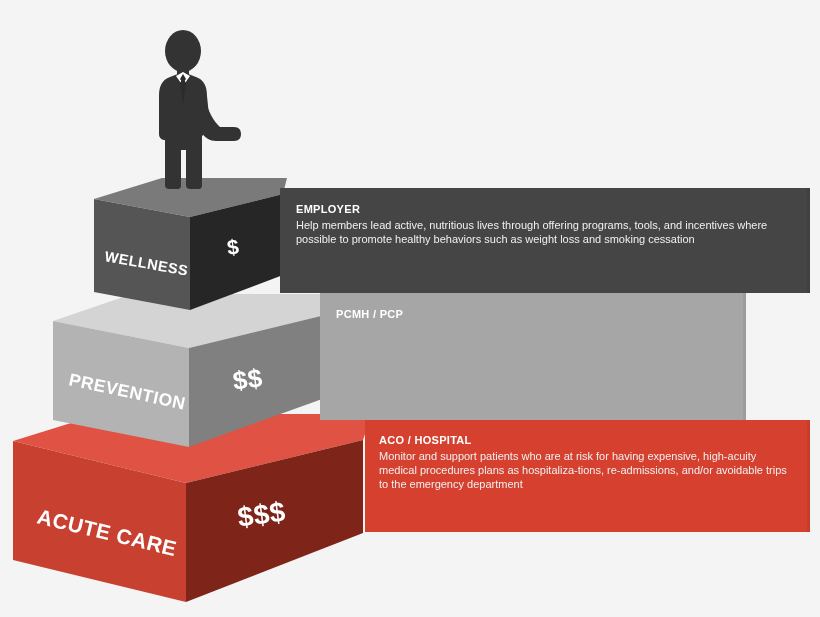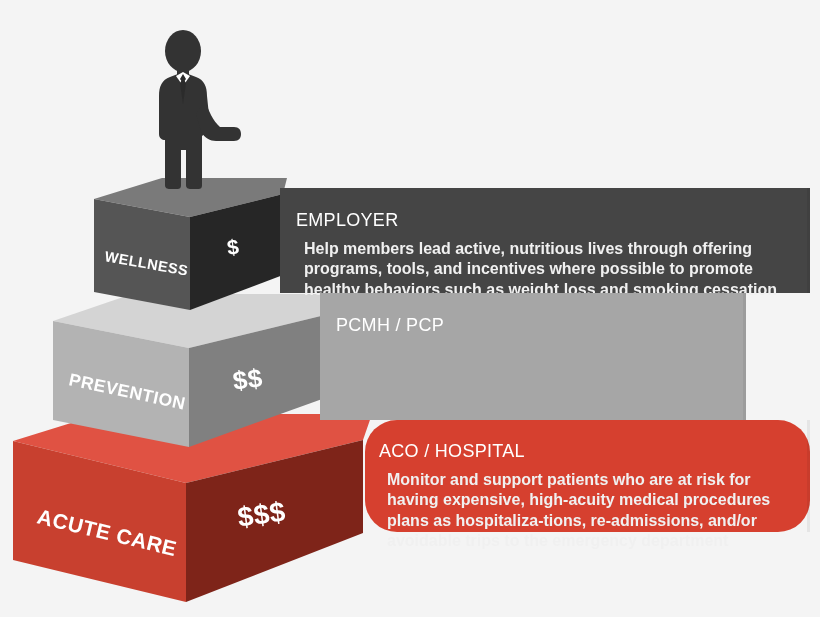--- a/index.html
+++ b/index.html
@@ -21,33 +21,33 @@
     background: #f4f4f4;
   }
 
   
   .panel {
     position: absolute;
     box-sizing: border-box;
     color: #ffffff;
   }
   .panel-title {
-    font-size: 18px;
-    font-weight: normal;
+    font-size: 11px;
+    font-weight: bold;
     letter-spacing: 0.3px;
     line-height: 1.1;
-    margin: 8px 0 3px 0;
+    margin: 0 0 3px 0;
     white-space: nowrap;
   }
   .panel-body {
-    font-size: 16px;
+    font-size: 11px;
     line-height: 1.28;
-    margin: 8px;
+    margin: 0;
     color: #f0f0f0;
-    font-weight: 700;
+    font-weight: 400;
   }
 
   #panel-employer {
     left: 280px;
     top: 188px;
     width: 530px;
     height: 105px;
     background: #454545;
     padding: 15px 20px 0 16px;
   }
@@ -184,18 +184,18 @@
 
   <div class="panel" id="panel-employer" style="background: rgb(69, 69, 69);">
     <h2 class="panel-title">EMPLOYER</h2>
     <p class="panel-body">Help members lead active, nutritious lives through offering programs, tools, and incentives where possible to promote healthy behaviors such as weight loss and smoking cessation</p>
   </div>
 
   <div class="panel" id="panel-pcmh" style="background: rgb(166, 166, 166);">
     <h2 class="panel-title">PCMH / PCP</h2>
   </div>
 
-  <div class="panel" id="panel-aco" style="background: rgb(214, 64, 47); border-radius: 32px;">
+  <div class="panel" id="panel-aco" style="background: rgb(214, 64, 47);">
     <h2 class="panel-title">ACO / HOSPITAL</h2>
     <p class="panel-body">Monitor and support patients who are at risk for having expensive, high-acuity medical procedures plans as hospitaliza-tions, re-admissions, and/or avoidable trips to the emergency department</p>
   </div>
 
 </div>
 
 </body></html>

